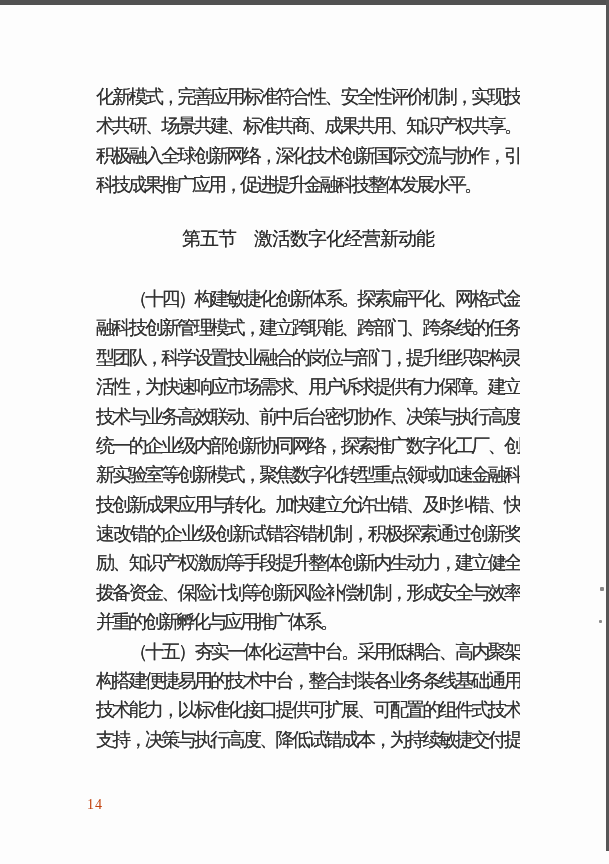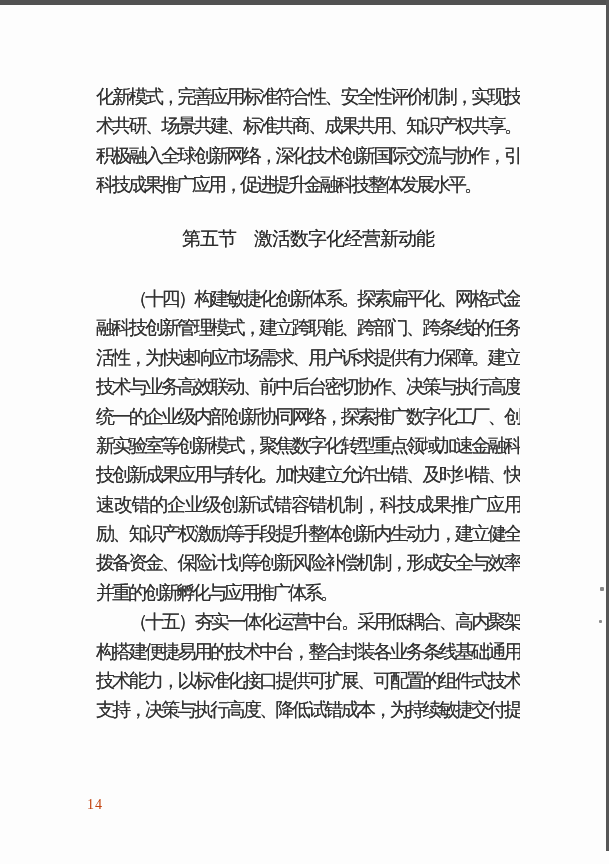--- a/index.html
+++ b/index.html
@@ -61,26 +61,27 @@
 <div class="right-bar"></div>
 
 <div class="doc-body">
     <div class="line">化新模式，完善应用标准符合性、安全性评价机制，实现技</div>
     <div class="line">术共研、场景共建、标准共商、成果共用、知识产权共享。</div>
     <div class="line">积极融入全球创新网络，深化技术创新国际交流与协作，引</div>
     <div class="line lastline">科技成果推广应用，促进提升金融科技整体发展水平。</div>
     <div class="heading">第五节　激活数字化经营新动能</div>
     <div class="line indent">（十四）构建敏捷化创新体系。探索扁平化、网格式金</div>
     <div class="line">融科技创新管理模式，建立跨职能、跨部门、跨条线的任务</div>
+    <div class="line">型团队，科学设置技业融合的岗位与部门，提升组织架构灵</div>
     <div class="line">活性，为快速响应市场需求、用户诉求提供有力保障。建立</div>
     <div class="line">技术与业务高效联动、前中后台密切协作、决策与执行高度</div>
     <div class="line">统一的企业级内部创新协同网络，探索推广数字化工厂、创</div>
     <div class="line">新实验室等创新模式，聚焦数字化转型重点领域加速金融科</div>
     <div class="line">技创新成果应用与转化。加快建立允许出错、及时纠错、快</div>
-    <div class="line">速改错的企业级创新试错容错机制，科技成果推广应用</div>
+    <div class="line">速改错的企业级创新试错容错机制，积极探索通过创新奖</div>
     <div class="line">励、知识产权激励等手段提升整体创新内生动力，建立健全</div>
     <div class="line">拨备资金、保险计划等创新风险补偿机制，形成安全与效率</div>
     <div class="line lastline">并重的创新孵化与应用推广体系。</div>
     <div class="line indent">（十五）夯实一体化运营中台。采用低耦合、高内聚架</div>
     <div class="line">构搭建便捷易用的技术中台，整合封装各业务条线基础通用</div>
     <div class="line">技术能力，以标准化接口提供可扩展、可配置的组件式技术</div>
     <div class="line">支持，决策与执行高度、降低试错成本，为持续敏捷交付提供</div>
   </div>
 
 <div class="page-number">14</div>

